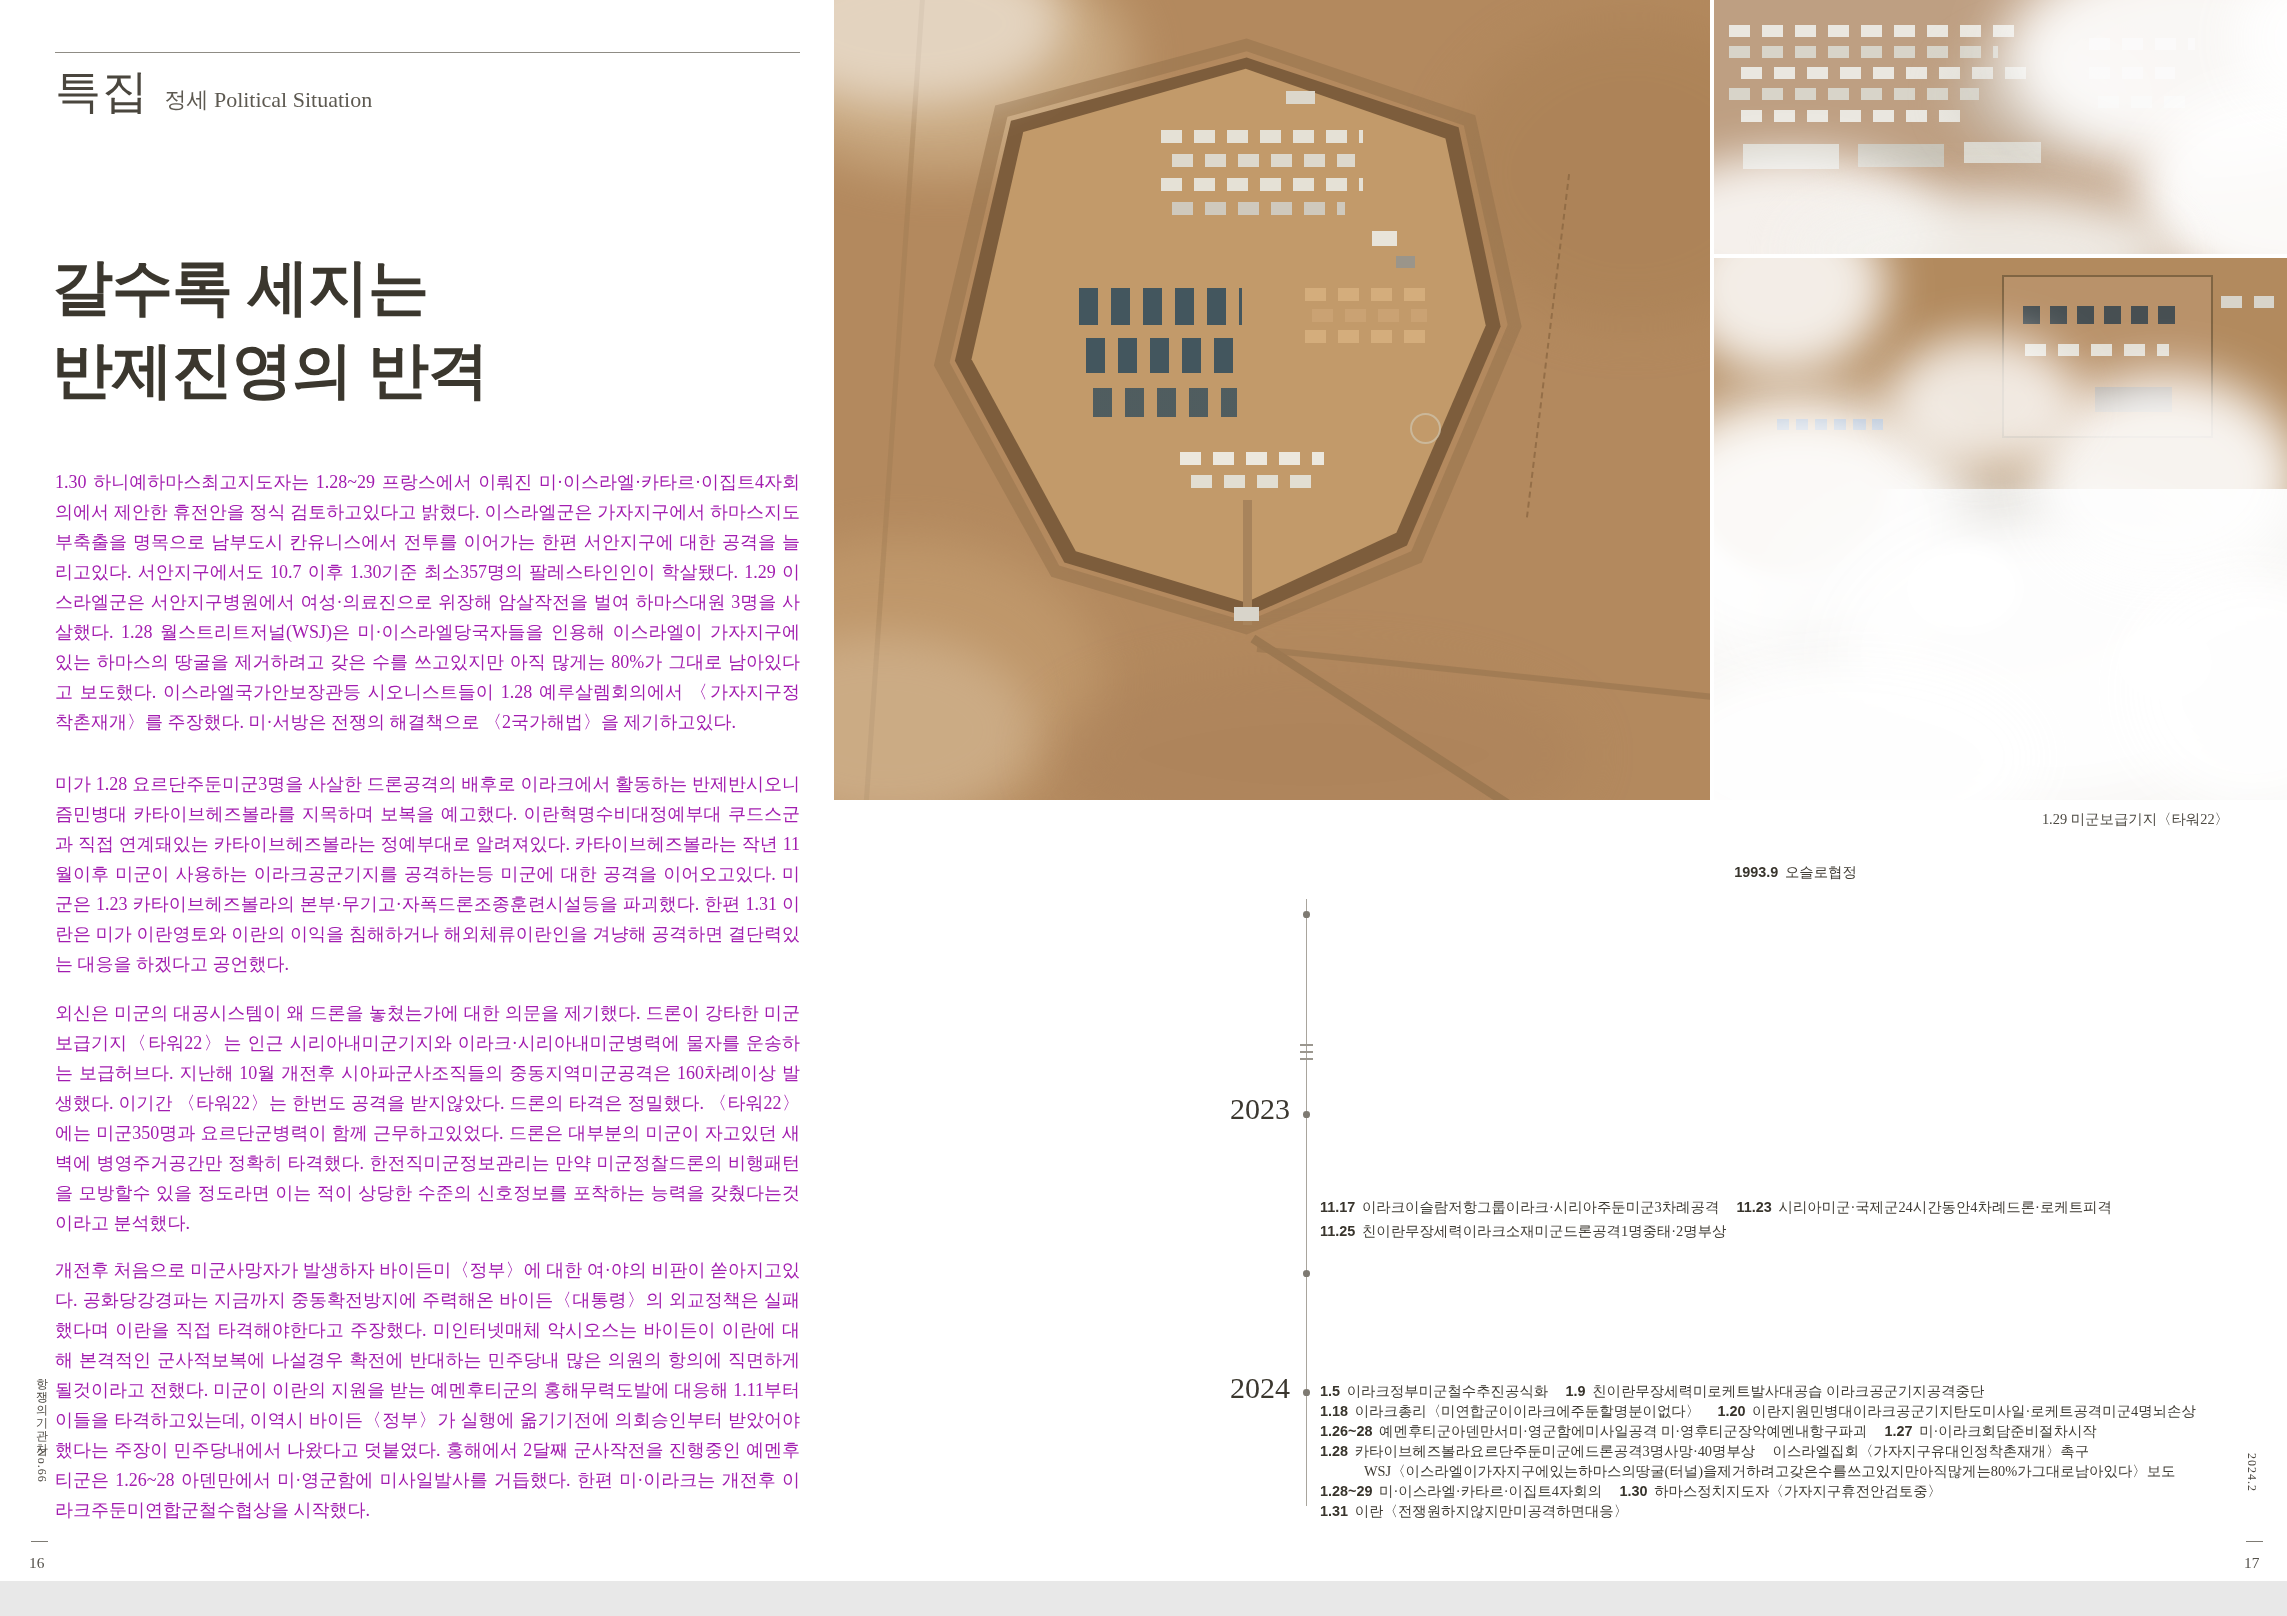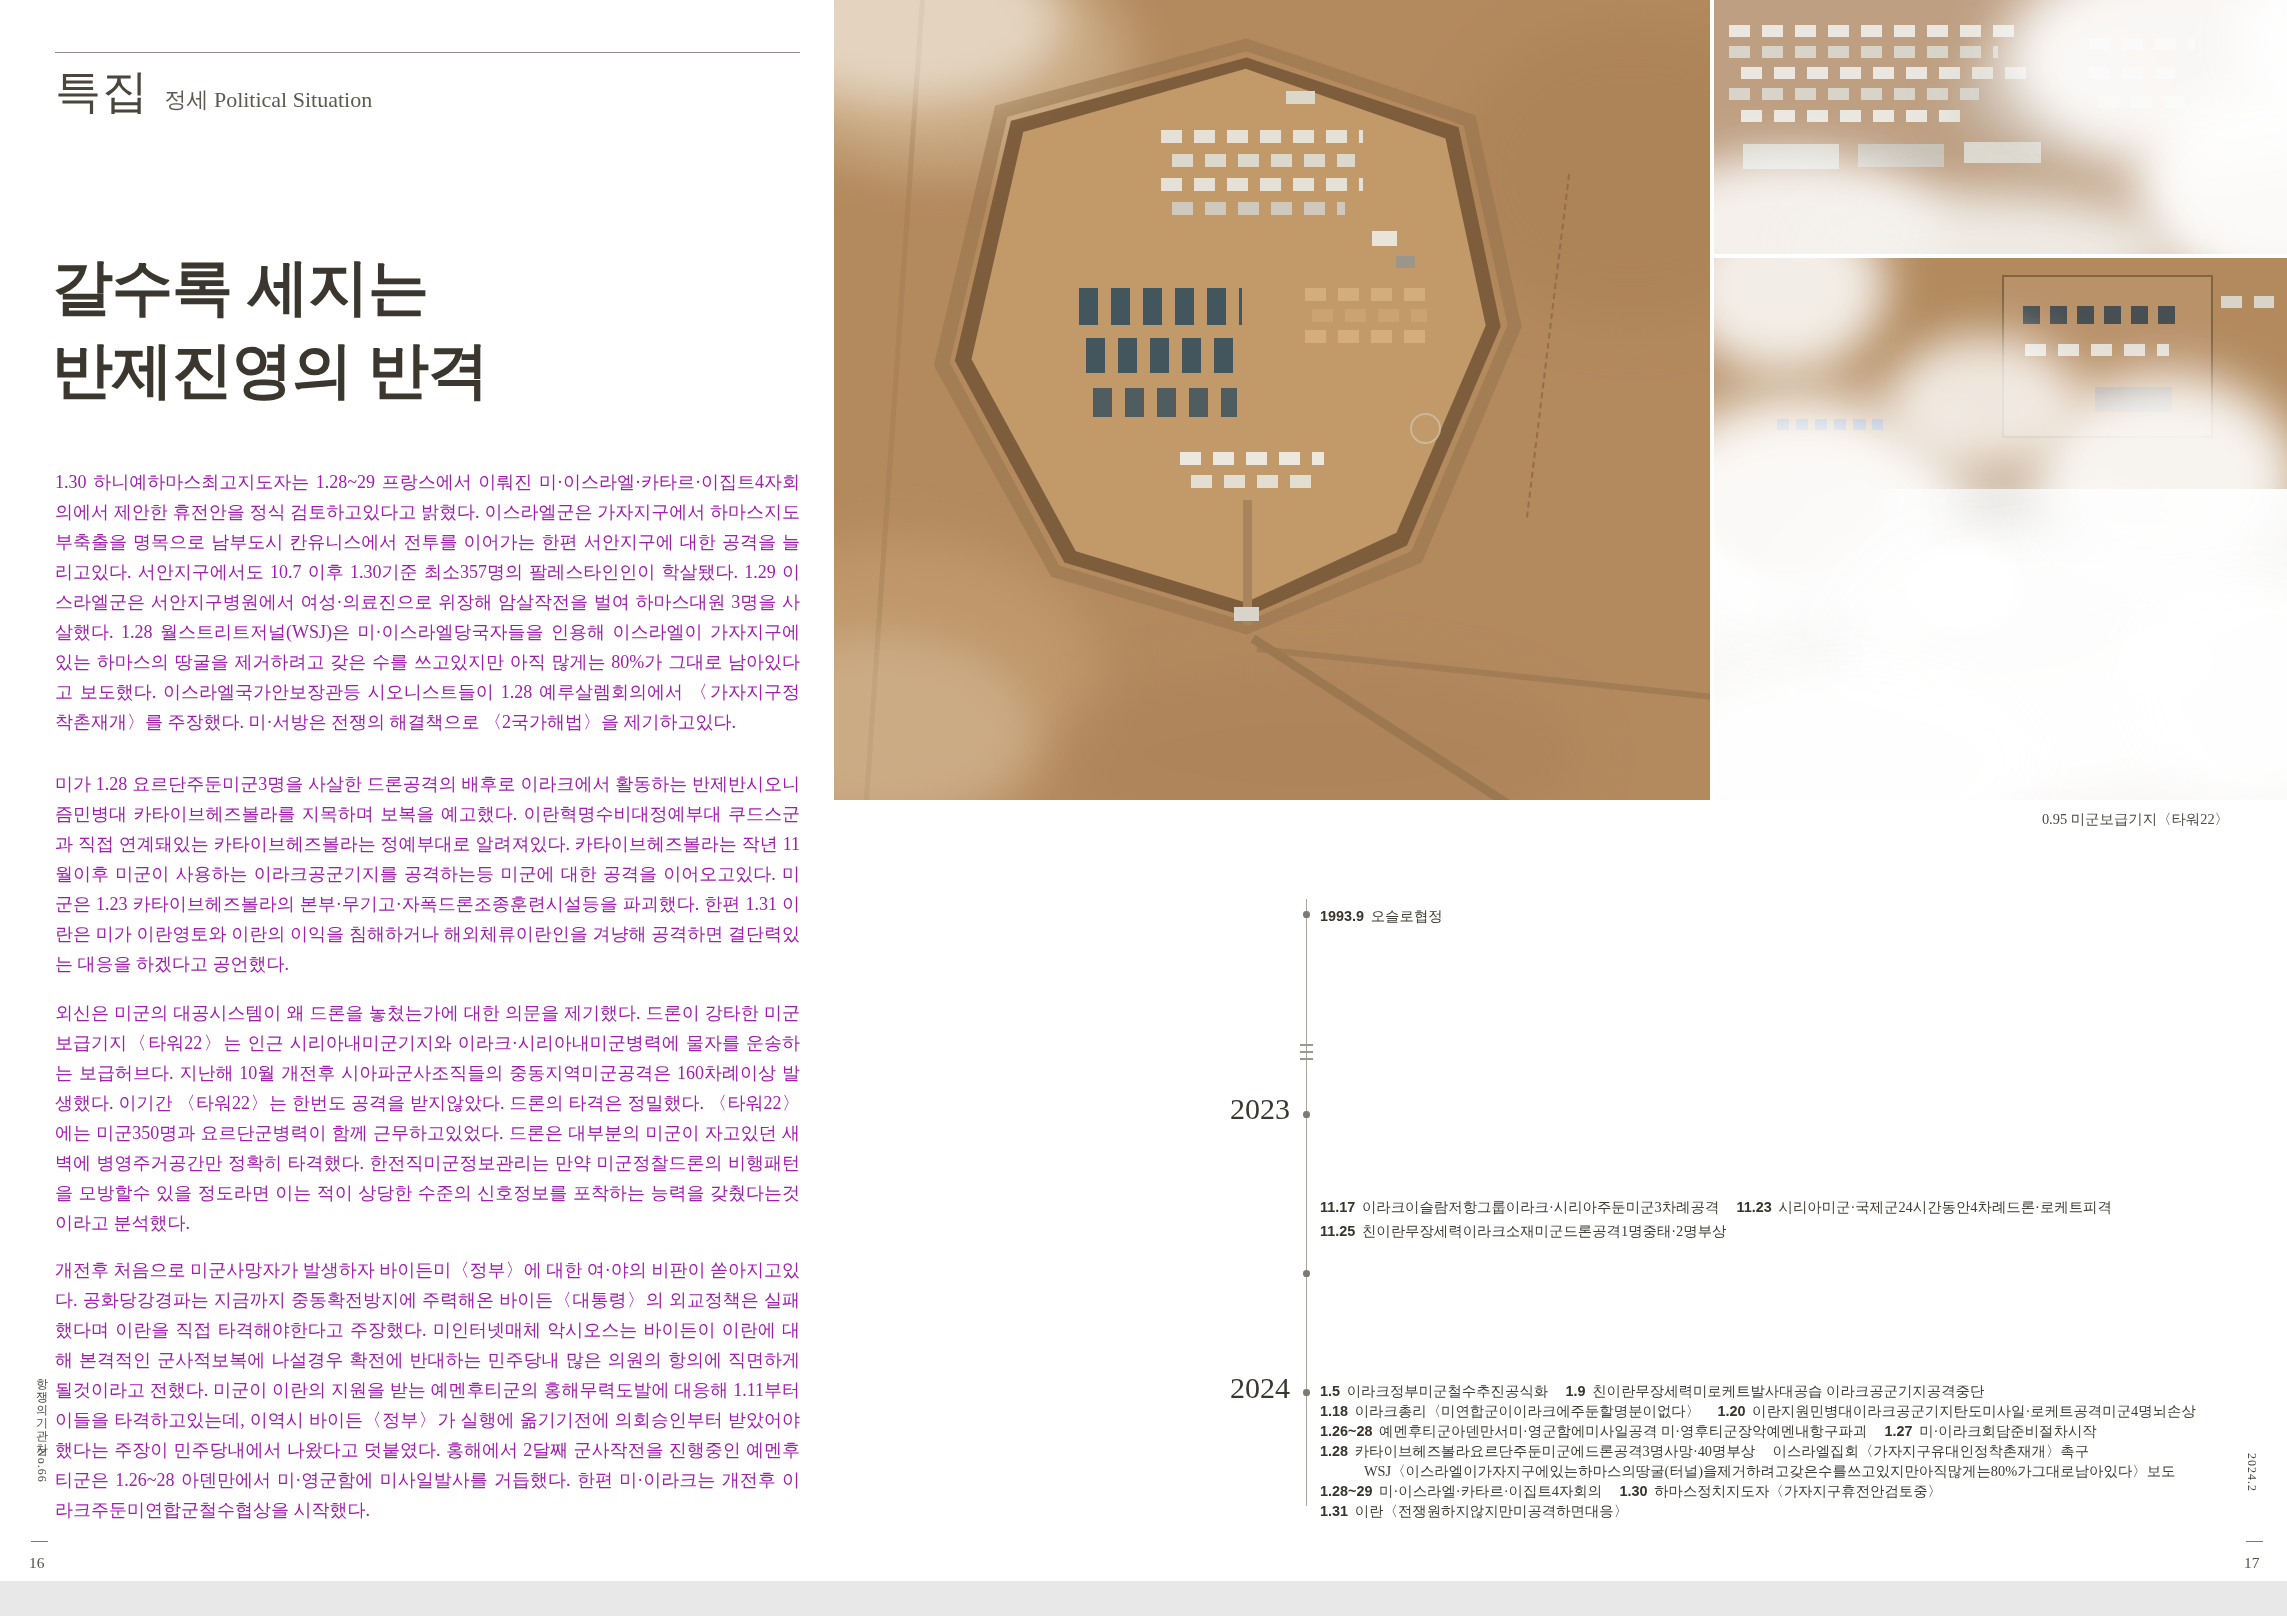--- a/index.html
+++ b/index.html
@@ -170,35 +170,35 @@
     <div class="abs blob cloud" style="left:115px;top:250px;width:442px;height:288px;opacity:.97;filter:blur(27px);"></div>
     <div class="abs blob cloud" style="left:317px;top:115px;width:269px;height:211px;opacity:.9;filter:blur(25px);"></div>
     <div class="abs blob cloud" style="left:413px;top:317px;width:250px;height:231px;opacity:.95;"></div>
     <div class="abs blob cloud" style="left:-58px;top:403px;width:384px;height:192px;opacity:.95;"></div>
     <div class="abs blob cloud" style="left:173px;top:77px;width:192px;height:134px;opacity:.8;"></div>
     <div class="abs blob cloud" style="left:-38px;top:-58px;width:211px;height:173px;opacity:.85;"></div>
     <div class="abs blob cloud-hard" style="left:192px;top:288px;width:115px;height:86px;"></div>
     <div class="abs blob cloud-hard" style="left:403px;top:365px;width:96px;height:77px;"></div>
   </div>
 
-  <div class="abs caption">0.95 미군보급기지〈타워22〉</div>
+  <div class="abs caption">1.29 미군보급기지〈타워22〉</div>
 
   <div class="abs tl-line"></div>
   <div class="abs tl-dot" style="top:911px;"></div>
   <div class="abs tl-dot" style="top:1111px;"></div>
   <div class="abs tl-dot" style="top:1270px;"></div>
   <div class="abs tl-dot" style="top:1389px;"></div>
   <div class="abs tl-tick" style="top:1044px;"></div>
   <div class="abs tl-tick" style="top:1051px;"></div>
   <div class="abs tl-tick" style="top:1058px;"></div>
 
   <div class="abs tl-year" style="top:1092px;">2023</div>
   <div class="abs tl-year" style="top:1371px;">2024</div>
 
-  <div class="abs tl-block" style="top:904px;">
+  <div class="abs tl-block" style="top:860px;text-align:center;">
       <div class="tl-row"><span class="tl-date">1993.9</span><span class="tl-text">오슬로협정</span></div>
     </div>
   <div class="abs tl-block" style="top:1195px;">
       <div class="tl-row"><span class="tl-date">11.17</span><span class="tl-text">이라크이슬람저항그룹이라크·시리아주둔미군3차례공격</span><span class="tl-date tl-gap">11.23</span><span class="tl-text">시리아미군·국제군24시간동안4차례드론·로케트피격</span></div>
       <div class="tl-row"><span class="tl-date">11.25</span><span class="tl-text">친이란무장세력이라크소재미군드론공격1명중태·2명부상</span></div>
     </div>
   <div class="abs tl-block b2024" style="top:1381px;">
       <div class="tl-row"><span class="tl-date">1.5</span><span class="tl-text">이라크정부미군철수추진공식화</span><span class="tl-date tl-gap">1.9</span><span class="tl-text">친이란무장세력미로케트발사대공습 이라크공군기지공격중단</span></div>
       <div class="tl-row"><span class="tl-date">1.18</span><span class="tl-text">이라크총리〈미연합군이이라크에주둔할명분이없다〉</span><span class="tl-date tl-gap">1.20</span><span class="tl-text">이란지원민병대이라크공군기지탄도미사일·로케트공격미군4명뇌손상</span></div>
       <div class="tl-row"><span class="tl-date">1.26~28</span><span class="tl-text">예멘후티군아덴만서미·영군함에미사일공격 미·영후티군장악예멘내항구파괴</span><span class="tl-date tl-gap">1.27</span><span class="tl-text">미·이라크회담준비절차시작</span></div>

